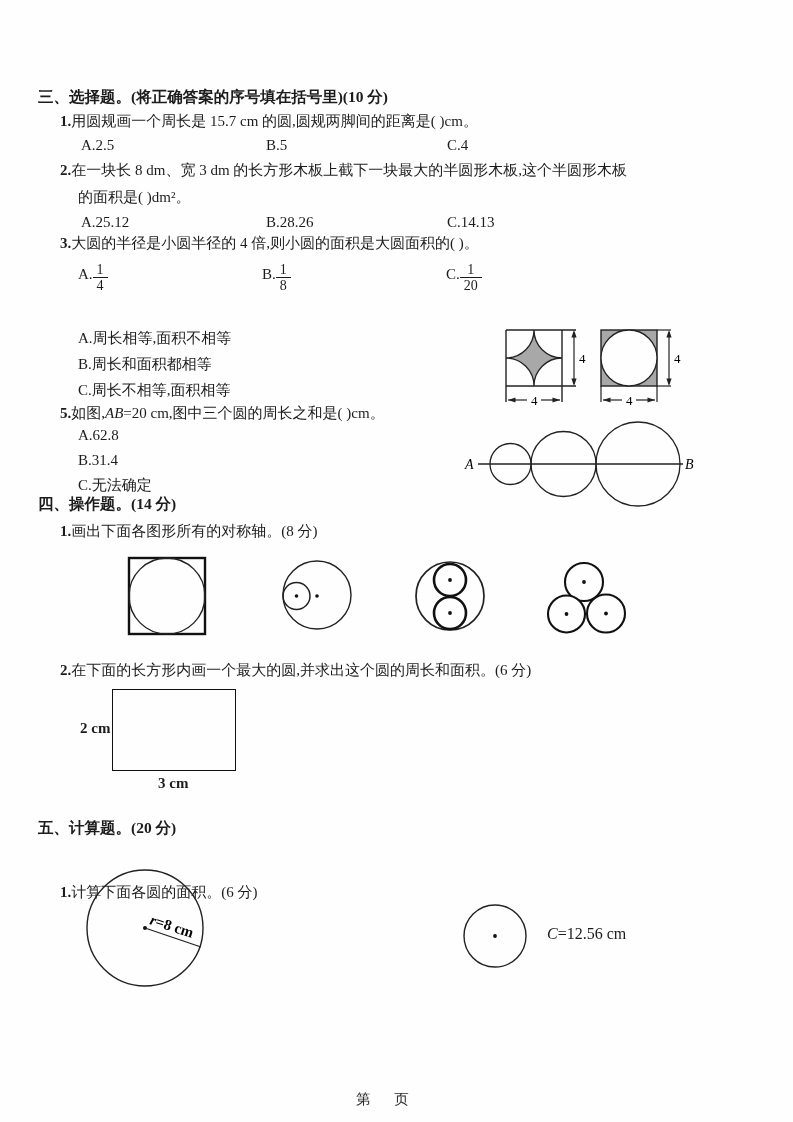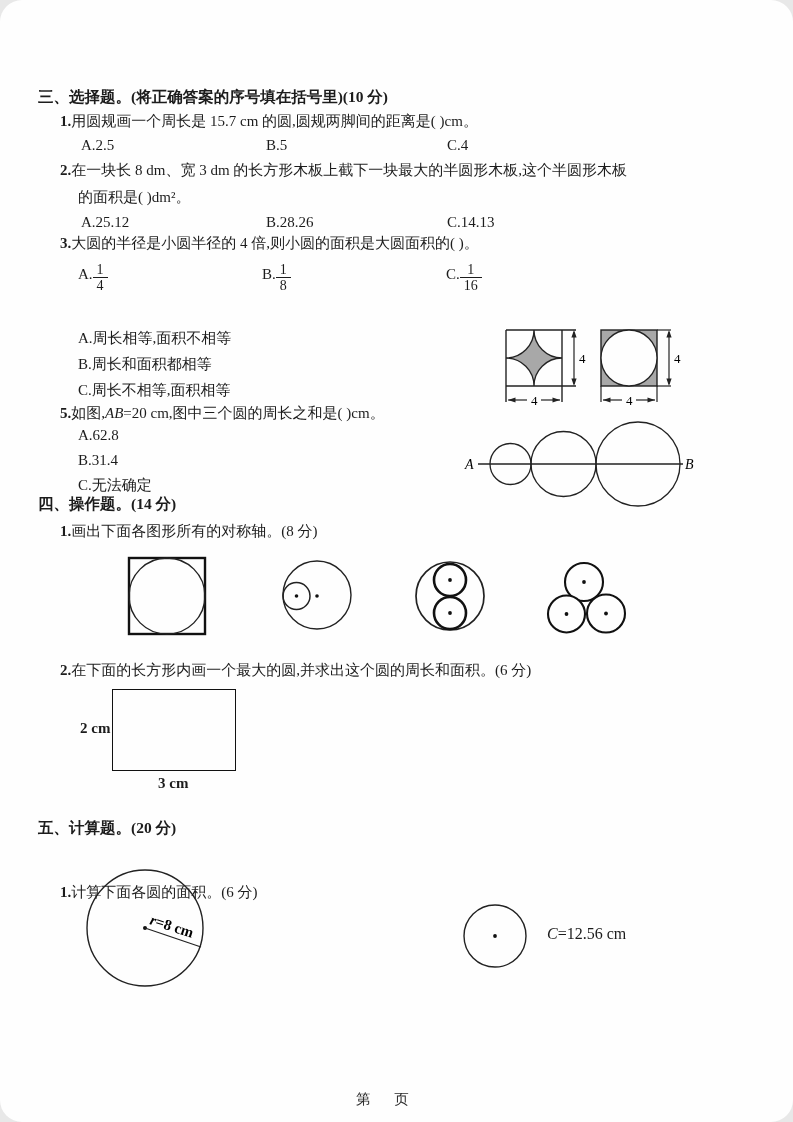--- a/index.html
+++ b/index.html
@@ -4,21 +4,20 @@
 <style>
   html,body{margin:0;padding:0;background:#e8e8e8;}
   .page{
     position:relative;
     width:793px;height:1122px;
     background:#fefefe;
     margin:0 auto;
     font-family:"Liberation Serif","DejaVu Serif",serif;
     color:#1c1c1c;
     overflow:hidden;
-    border-radius:22px;
   }
   .t{position:absolute;white-space:nowrap;font-size:15px;line-height:20px;}
   .bold{font-weight:700;}
   .qnum{font-weight:700;}
   .heading{font-weight:700;font-size:15.5px;}
   .it{font-style:italic;}
   svg{position:absolute;overflow:visible;}
   .frac{display:inline-block;vertical-align:-11px;text-align:center;font-size:14px;}
   .frac .num{display:block;line-height:15px;padding:0 4px;}
   .frac .den{display:block;line-height:16px;padding:0 4px;border-top:1.3px solid #1c1c1c;}
@@ -40,21 +39,21 @@
 
   <div class="t" style="left:60px;top:160px;"><span class="qnum">2.</span><span>在一块长 8 dm、宽 3 dm 的长方形木板上截下一块最大的半圆形木板,这个半圆形木板</span></div>
   <div class="t" style="left:78px;top:187px;">的面积是(      )dm²。</div>
   <div class="t" style="left:81px;top:212px;">A.25.12</div>
   <div class="t" style="left:266px;top:212px;">B.28.26</div>
   <div class="t" style="left:447px;top:212px;">C.14.13</div>
 
   <div class="t" style="left:60px;top:233px;"><span class="qnum">3.</span><span>大圆的半径是小圆半径的 4 倍,则小圆的面积是大圆面积的(      )。</span></div>
   <div class="t" style="left:78px;top:262px;"><span class="fraclabel">A.</span><span class="frac"><span class="num">1</span><span class="den">4</span></span></div>
   <div class="t" style="left:262px;top:262px;"><span class="fraclabel">B.</span><span class="frac"><span class="num">1</span><span class="den">8</span></span></div>
-  <div class="t" style="left:446px;top:262px;"><span class="fraclabel">C.</span><span class="frac"><span class="num">1</span><span class="den">16</span></span></div>
+  <div class="t" style="left:446px;top:262px;"><span class="fraclabel">C.</span><span class="frac"><span class="num">1</span><span class="den">20</span></span></div>
 
   <div class="t" style="left:78px;top:328px;">A.周长相等,面积不相等</div>
   <div class="t" style="left:78px;top:354px;">B.周长和面积都相等</div>
   <div class="t" style="left:78px;top:380px;">C.周长不相等,面积相等</div>
 
   <svg style="left:503px;top:324px;" width="95" height="92" viewBox="0 0 95 92">
     <path d="M31,6 A28,28 0 0 0 59,34 A28,28 0 0 0 31,62 A28,28 0 0 0 3,34 A28,28 0 0 0 31,6 Z" fill="#a8a8a8" stroke="#222" stroke-width="1.3"></path>
     <line x1="3" y1="6" x2="73" y2="6" stroke="#222" stroke-width="1.4"></line>
     <line x1="3" y1="62" x2="73" y2="62" stroke="#222" stroke-width="1.4"></line>
     <line x1="3" y1="6" x2="3" y2="78" stroke="#222" stroke-width="1.4"></line>

